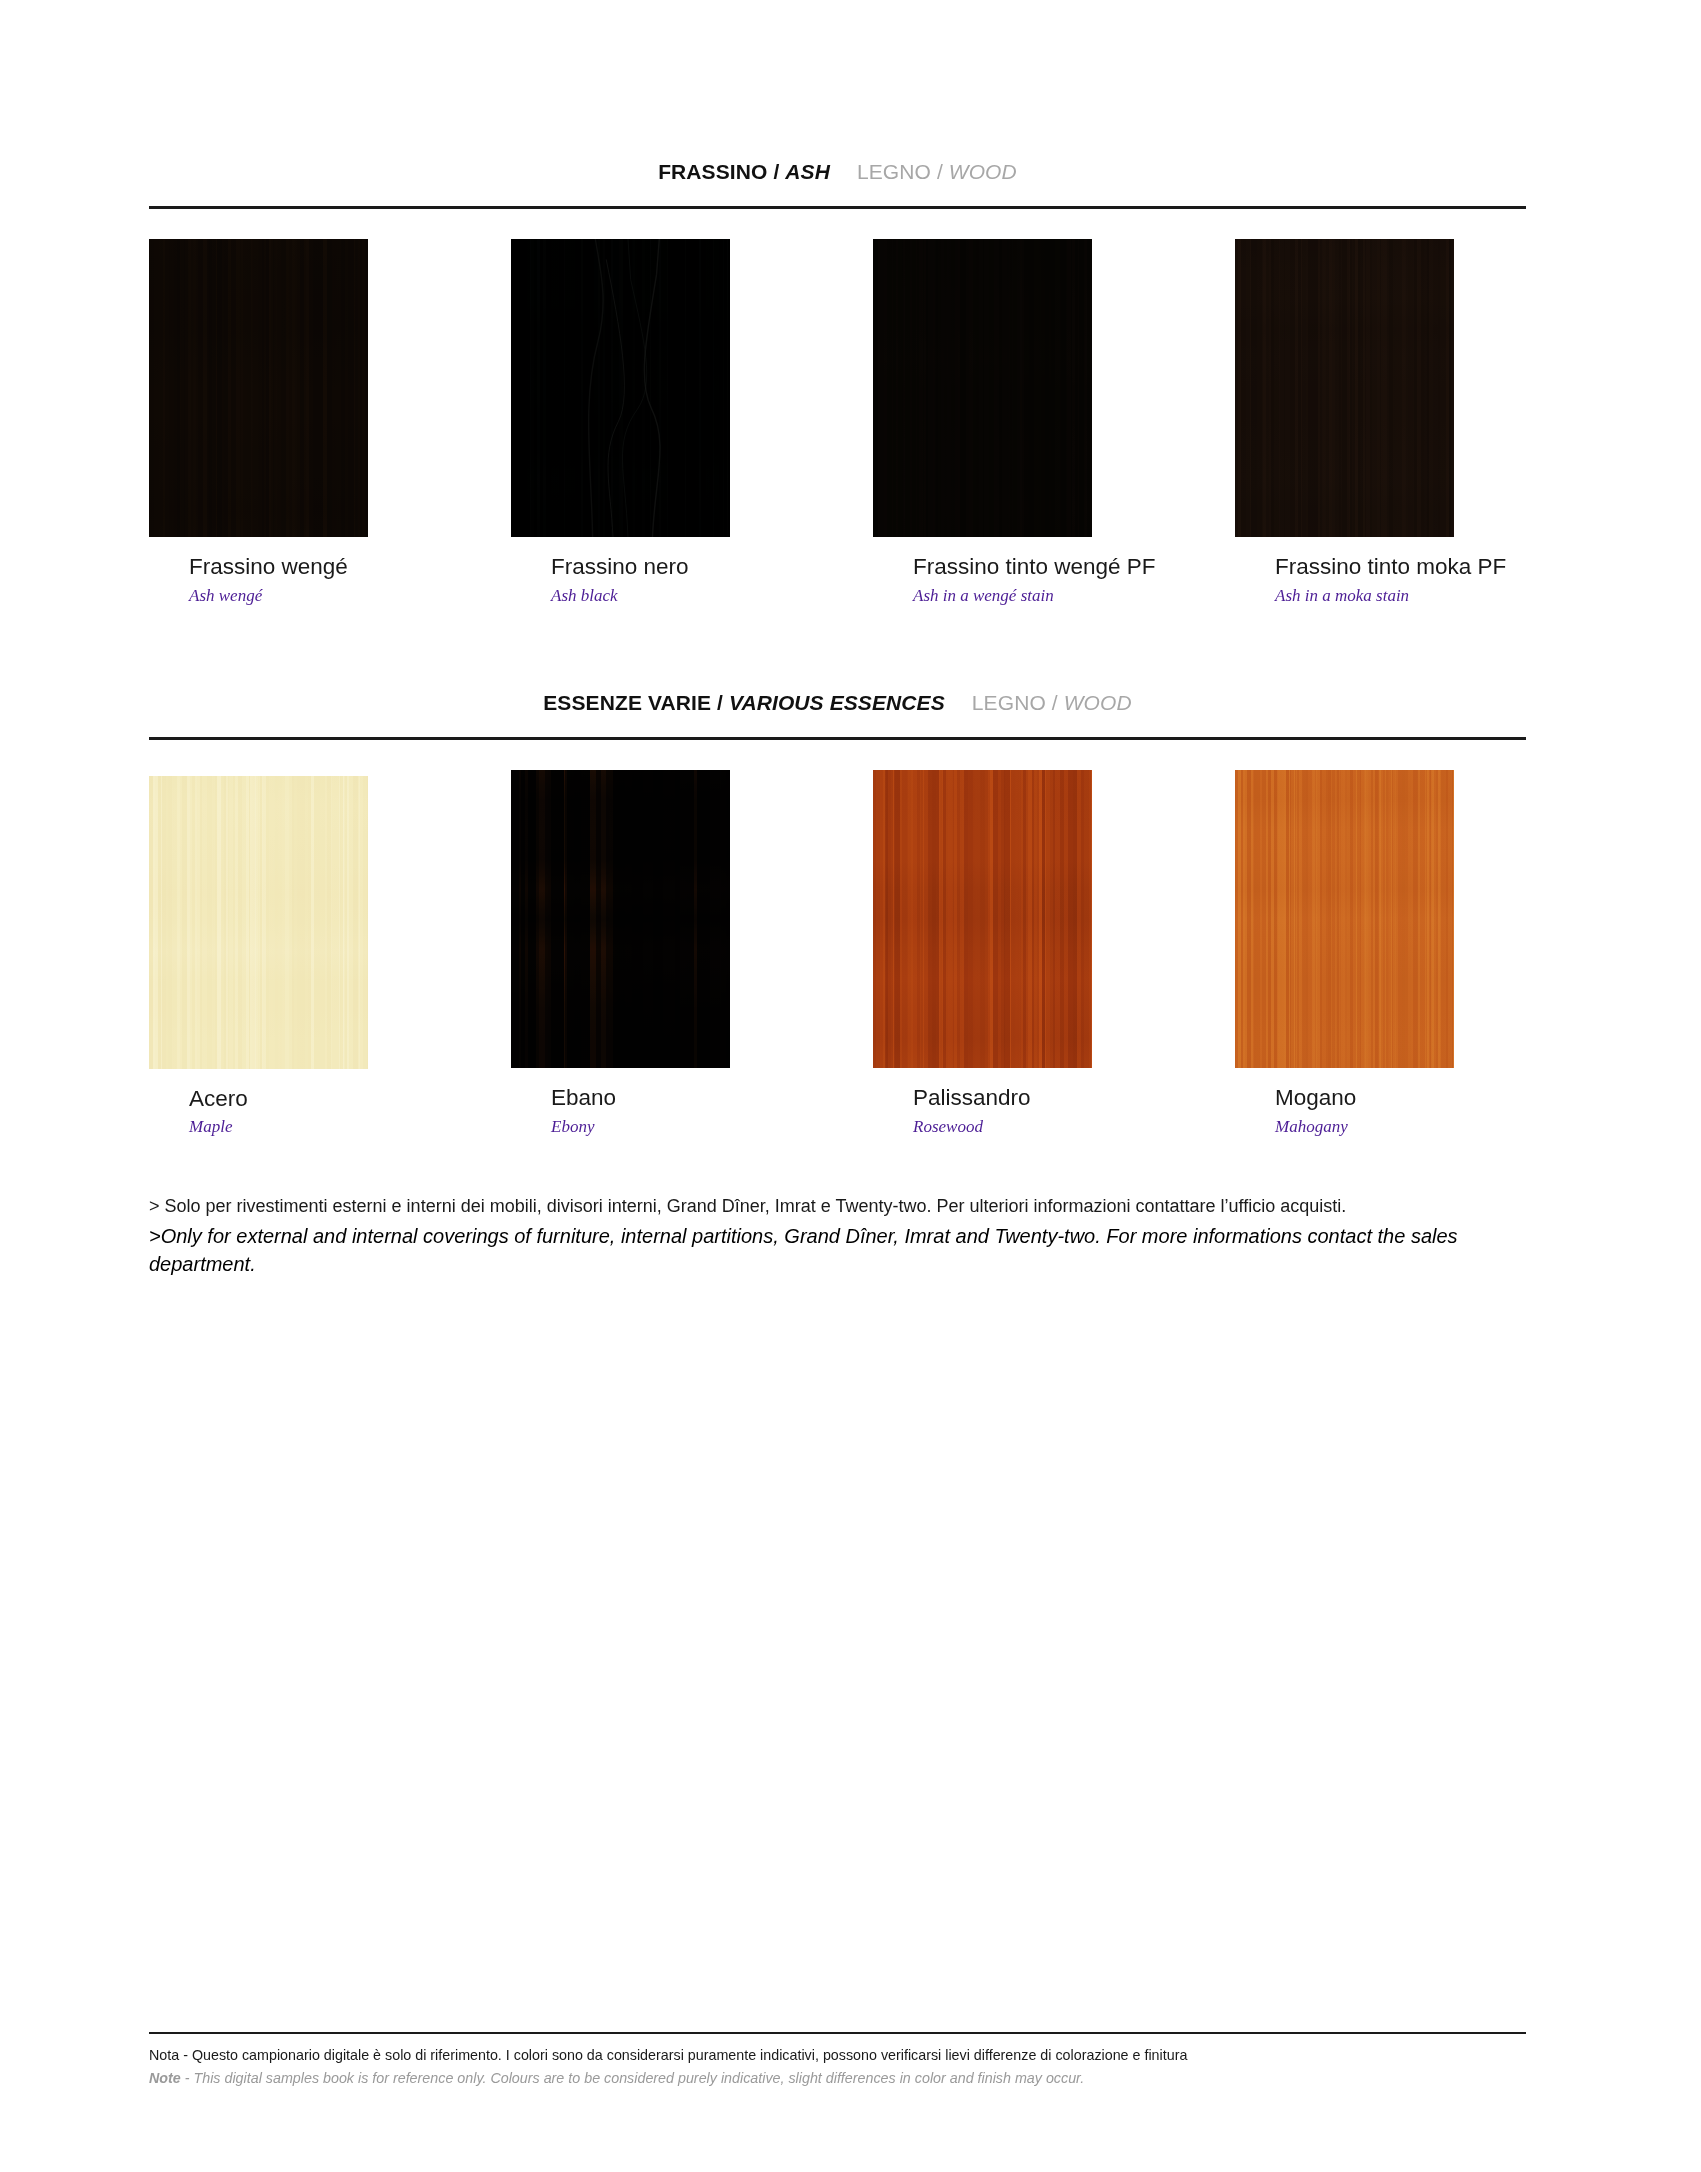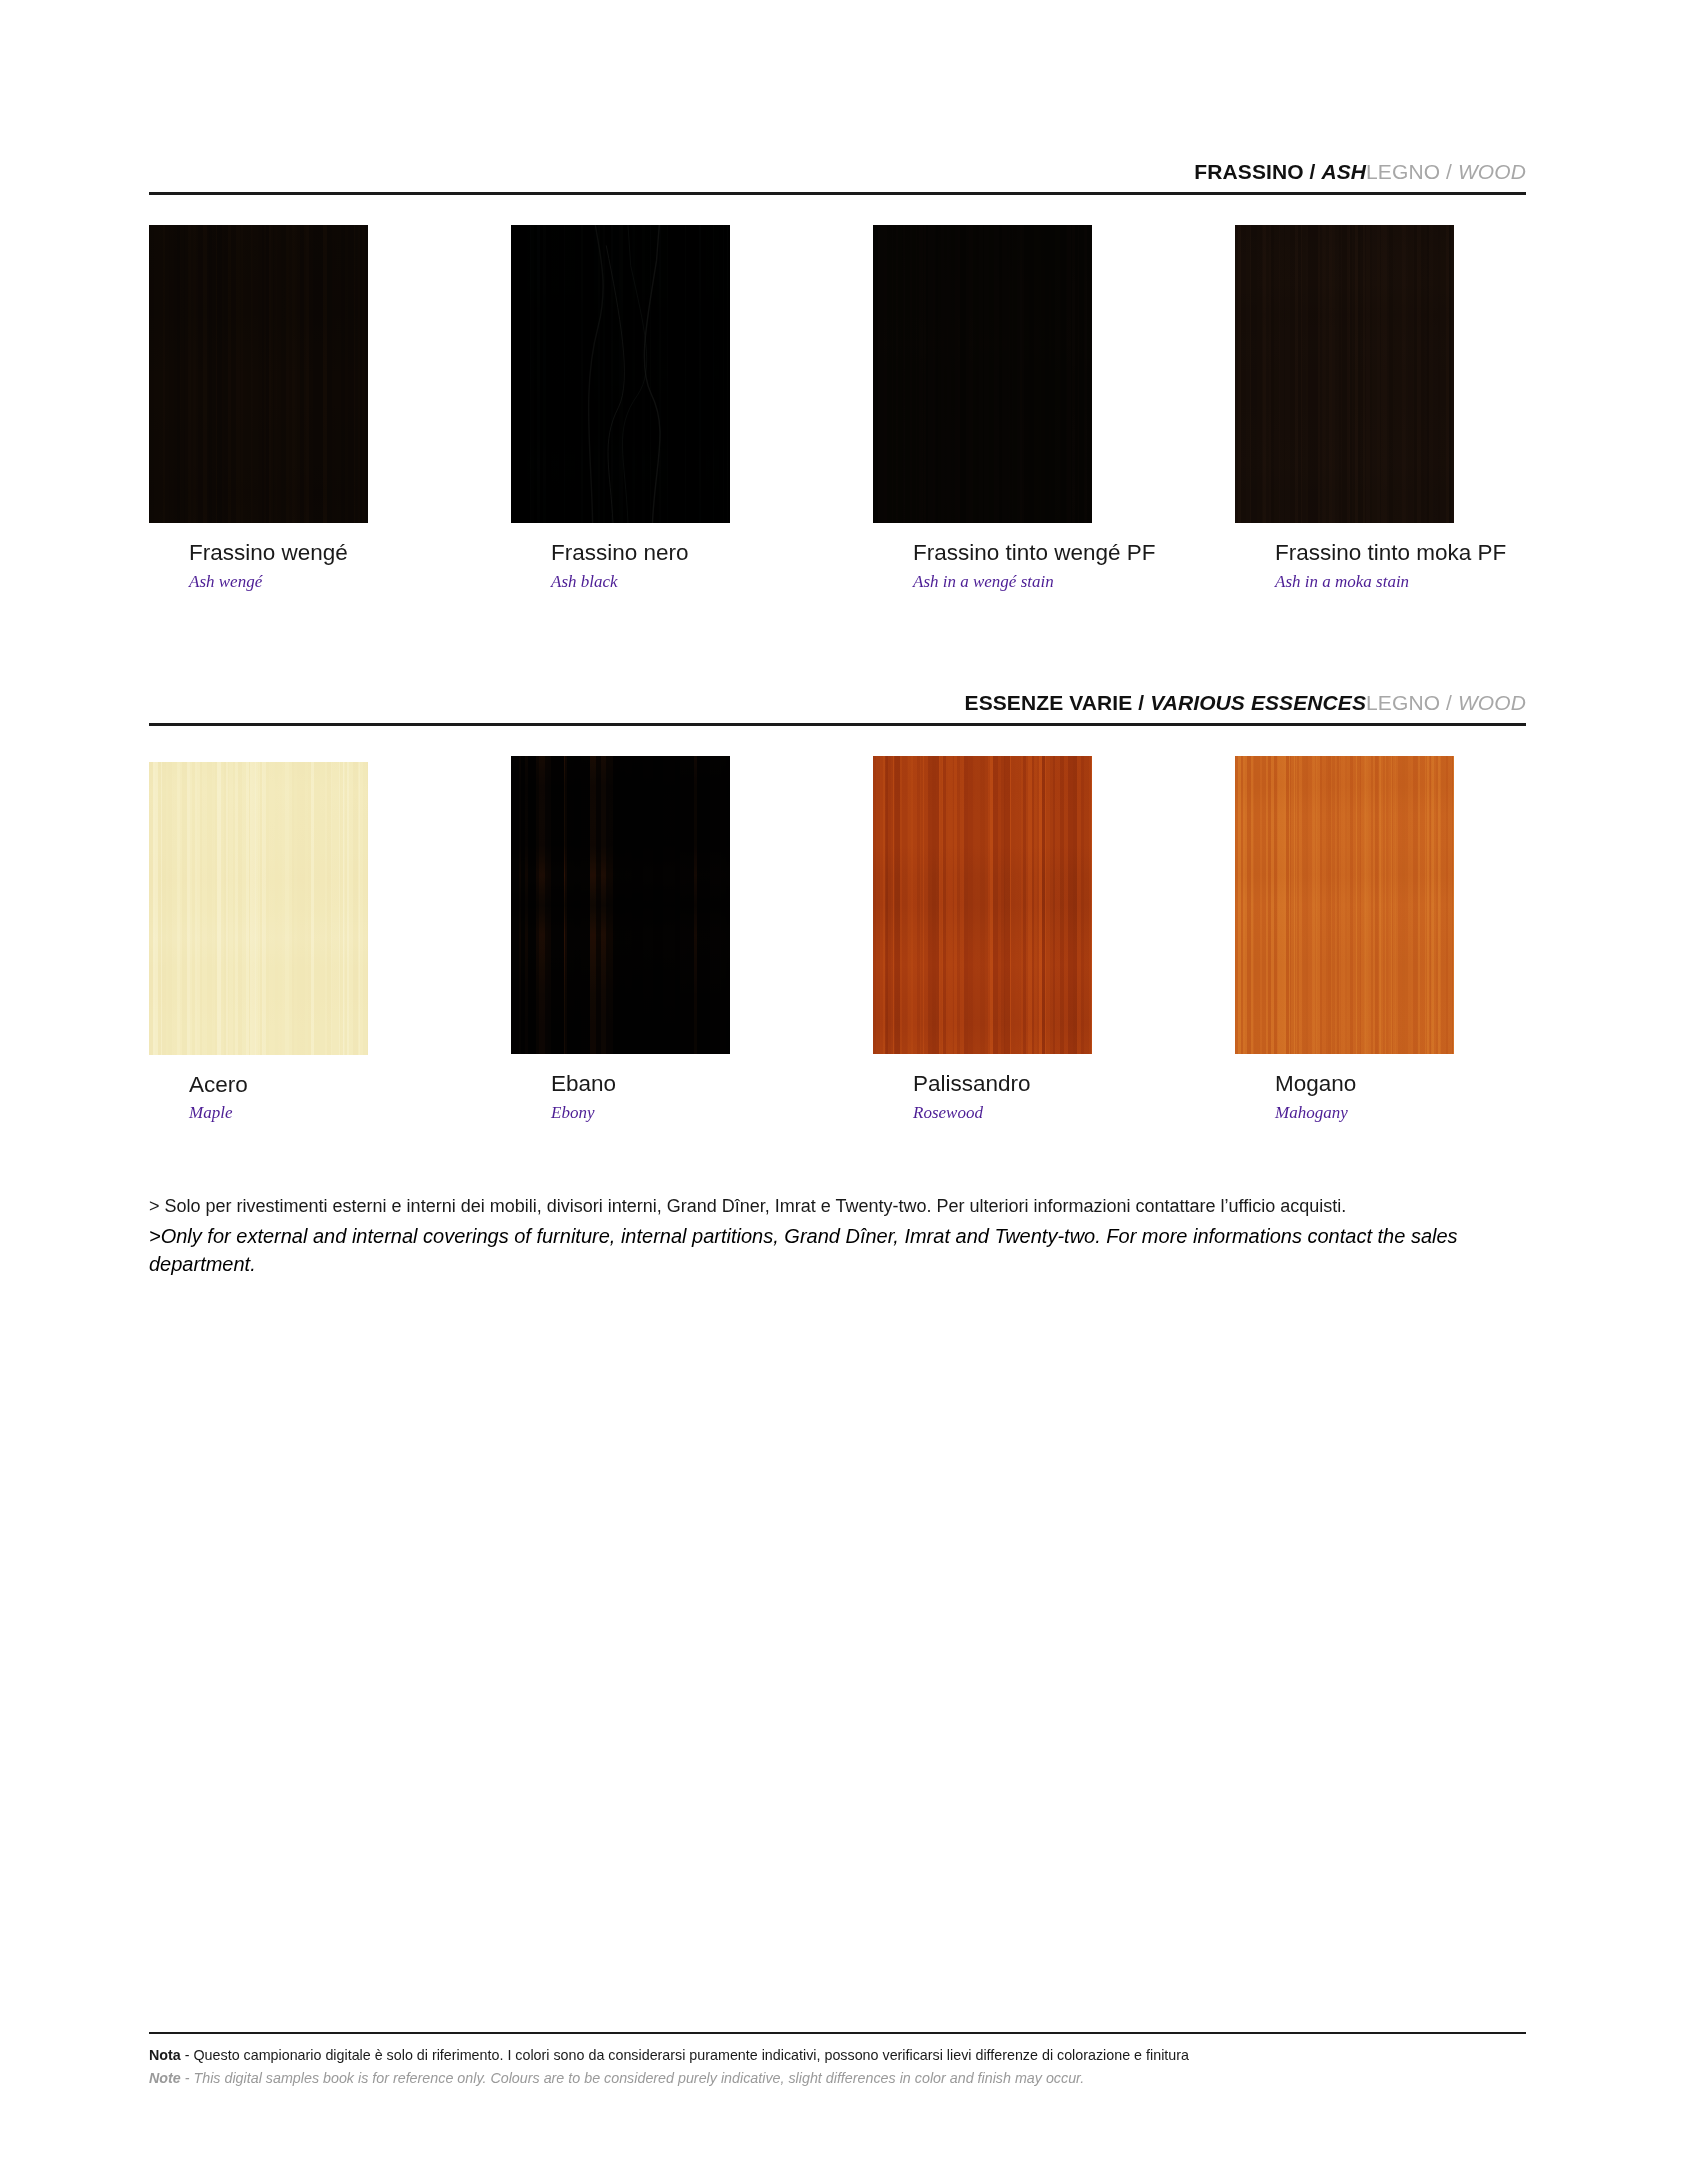--- a/index.html
+++ b/index.html
@@ -26,23 +26,24 @@
   .section {
     position: absolute;
     left: 149px;
     width: 1377px;
   }
   .sec-head {
     position: relative;
     height: 42px;
     display: flex;
     align-items: flex-end;
-    justify-content: flex-end;
+    justify-content: center;
     border-bottom: 3.4px solid #1a1a1a;
-    padding-bottom: 8px;
+    padding-bottom: 22px;
+    gap: 27px;
   }
   .sec-title {
     font-size: 21px;
     font-weight: bold;
     letter-spacing: 0.1px;
     color: #111111;
     white-space: nowrap;
   }
   .sec-title .it {
     font-style: italic;
@@ -128,21 +129,21 @@
     left: 149px;
     width: 1377px;
     border-top: 2px solid #1a1a1a;
     padding-top: 11px;
   }
   .foot-it {
     font-size: 14.3px;
     color: #1a1a1a;
     line-height: 1.45;
   }
-  .foot-it b { font-weight: bold; }
+  .foot-it b { font-weight: normal; }
   .foot-en {
     font-size: 14.3px;
     font-style: italic;
     color: #9a9a9a;
     line-height: 1.45;
     margin-top: 2px;
   }
   .foot-en b { font-weight: bold; font-style: italic; }
 </style>
 </head>

